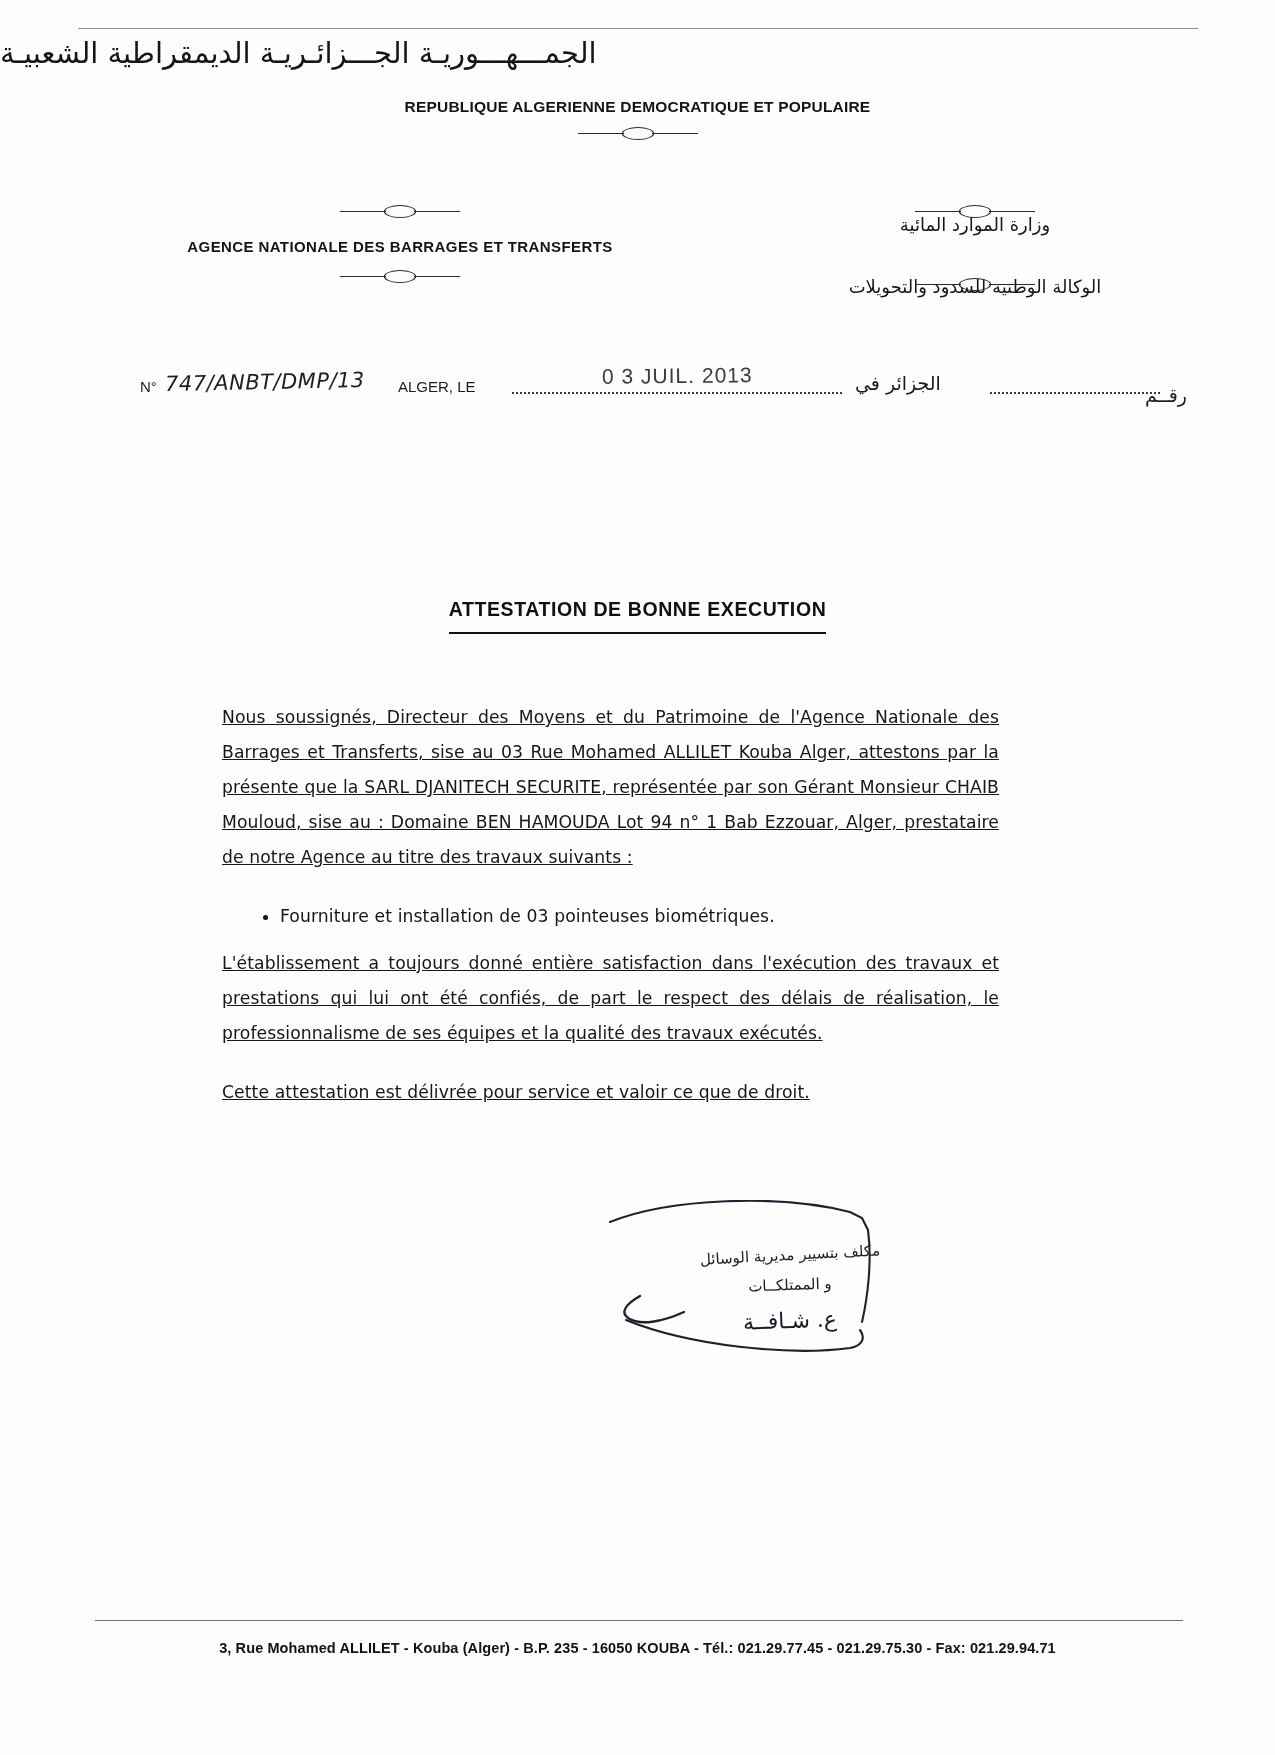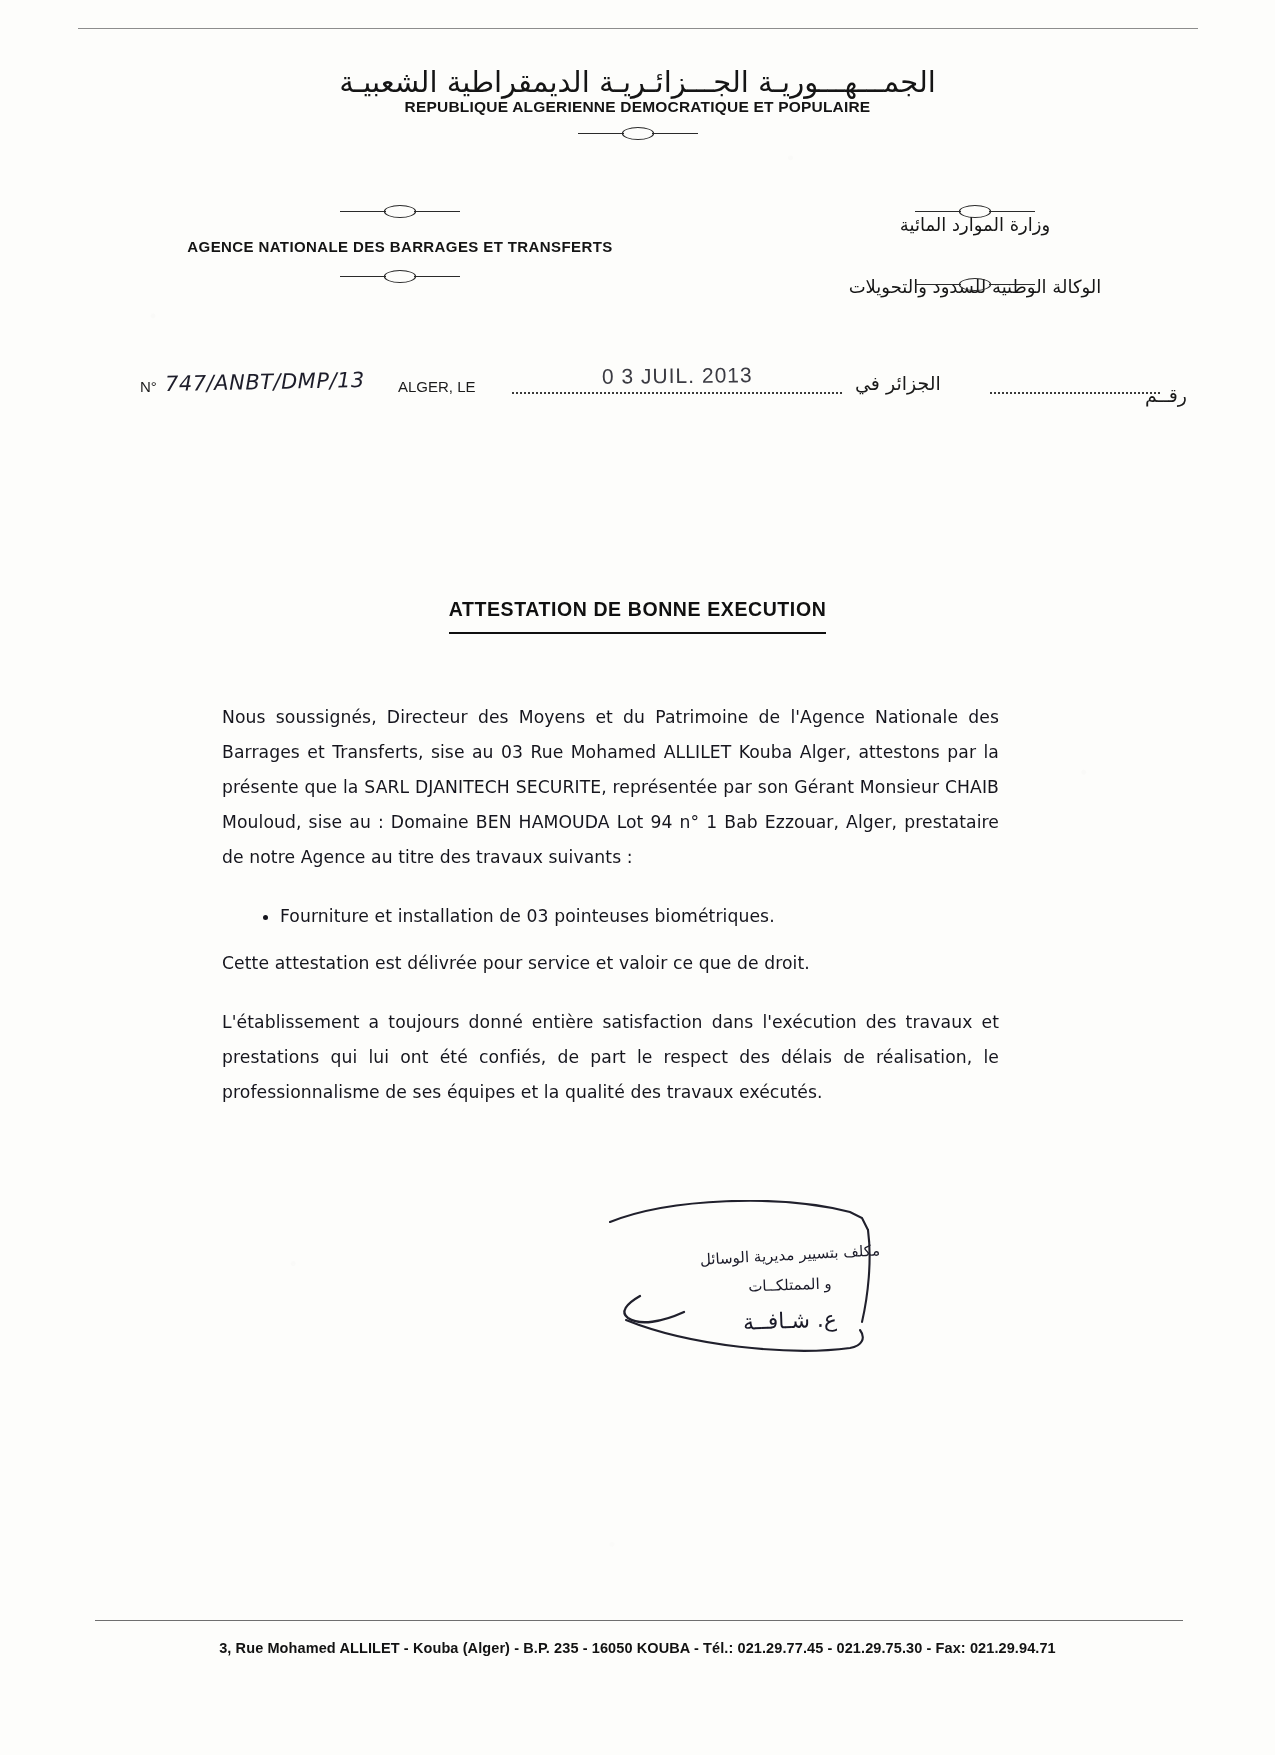--- a/index.html
+++ b/index.html
@@ -50,24 +50,24 @@
     border-top: 1px solid #6f6f6f;
   }
 
   .arabic {
     font-family: "DejaVu Sans", sans-serif;
     direction: rtl;
   }
 
   .hdr-ar-title {
     position: absolute;
-    top: 65px;
-    left: 0;
-    width: 1275px;
-    text-align: center;
+    top: 36px;
+    left: 0;
+    width: 1275px;
+    text-align: left;
     font-size: 29px;
     letter-spacing: 0.5px;
     color: #151515;
   }
   .hdr-fr-title {
     position: absolute;
     top: 98px;
     left: 0;
     width: 1275px;
     text-align: center;
@@ -213,21 +213,21 @@
     left: 222px;
     top: 700px;
     width: 785px;
     font-family: "DejaVu Sans", sans-serif;
     font-size: 17.2px;
     line-height: 35px;
     color: #15151d;
     text-align: justify;
     letter-spacing: 0.1px;
   }
-  .body p { margin: 0 8px 24px 0; }
+  .body p { margin: 0 8px 24px 0; text-decoration: underline; }
   .body ul { margin: 12px; padding-left: 46px; }
 
   .sig {
     position: absolute;
     left: 640px;
     top: 1240px;
     width: 300px;
     text-align: center;
     font-family: "DejaVu Sans", sans-serif;
     font-size: 15px;
@@ -320,22 +320,22 @@
 
   <div class="doc-title">
     <span>ATTESTATION DE BONNE EXECUTION</span>
   </div>
 
   <div class="body">
     <p>Nous soussignés, Directeur des Moyens et du Patrimoine  de l'Agence Nationale des Barrages et Transferts, sise au 03 Rue Mohamed ALLILET Kouba Alger, attestons par la présente que la SARL DJANITECH SECURITE, représentée par son Gérant Monsieur CHAIB Mouloud, sise au : Domaine BEN HAMOUDA Lot 94 n° 1 Bab Ezzouar, Alger, prestataire de notre Agence au titre des travaux suivants :</p>
     <ul class="bullet-list">
       <li>Fourniture et installation de 03 pointeuses biométriques.</li>
     </ul>
+    <p>L'établissement a toujours donné entière satisfaction dans l'exécution des travaux et prestations qui lui ont été confiés, de part le respect des délais de réalisation, le professionnalisme de ses équipes et la qualité des travaux exécutés.</p>
     <p>Cette attestation est délivrée pour service et valoir ce que de droit.</p>
-    <p>L'établissement a toujours donné entière satisfaction dans l'exécution des travaux et prestations qui lui ont été confiés, de part le respect des délais de réalisation, le professionnalisme de ses équipes et la qualité des travaux exécutés.</p>
   </div>
 
   <div class="sig arabic">
     <span class="l1">مكلف بتسيير مديرية الوسائل</span>
     <span class="l2">و الممتلكــات</span>
     <span class="l3">ع. شـافــة</span>
   </div>
   <svg class="sig-scribble" viewBox="0 0 330 180">
     <path d="M10,22 C70,-2 180,-6 250,12 L262,18 L268,30" fill="none" stroke="#20202c" stroke-width="2.1" stroke-linecap="round"></path>
     <path d="M268,30 C272,60 268,96 262,122" fill="none" stroke="#20202c" stroke-width="2.1" stroke-linecap="round"></path>

